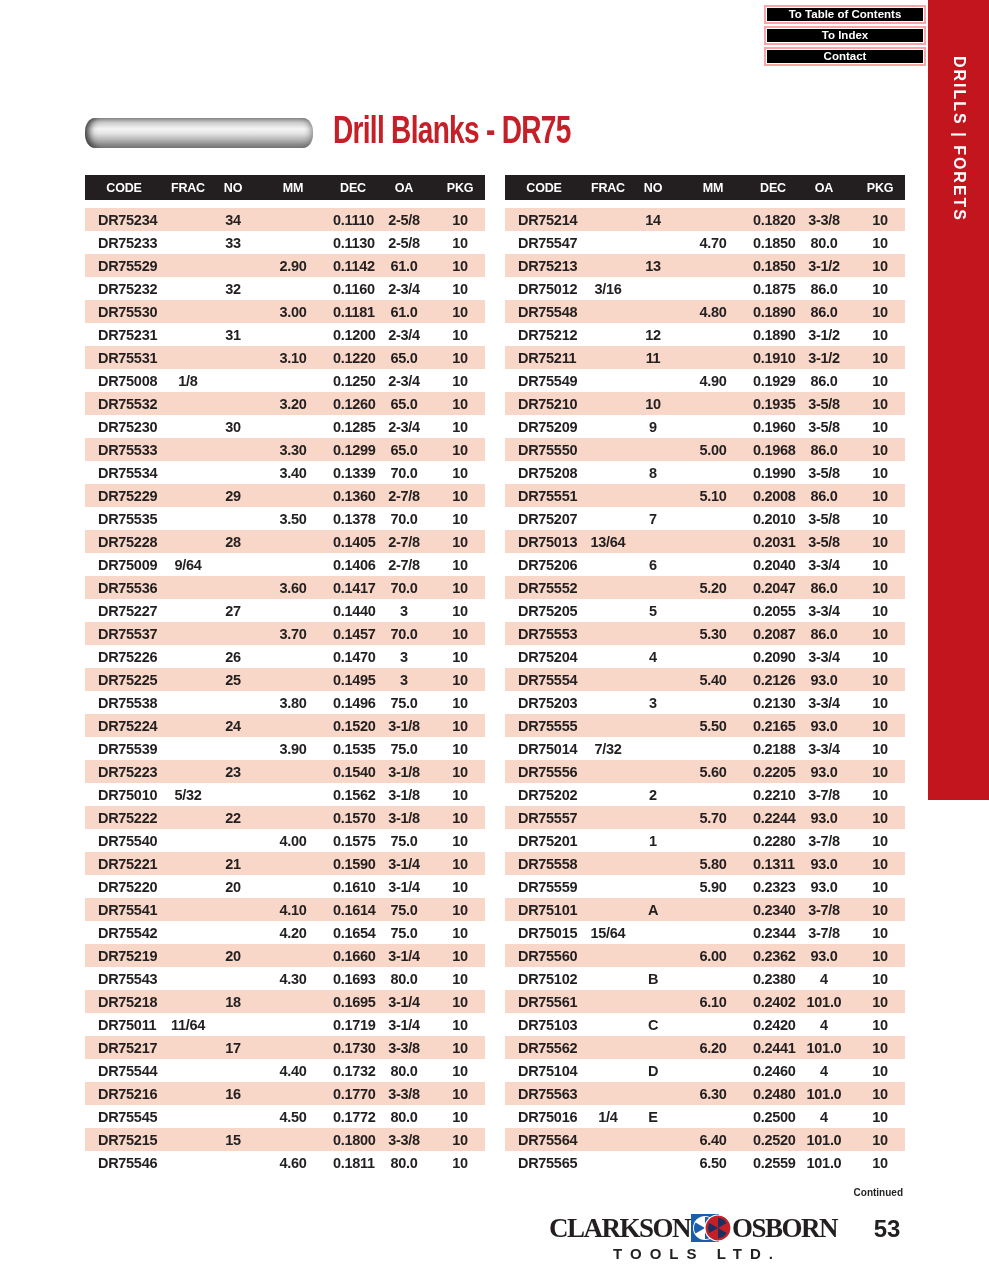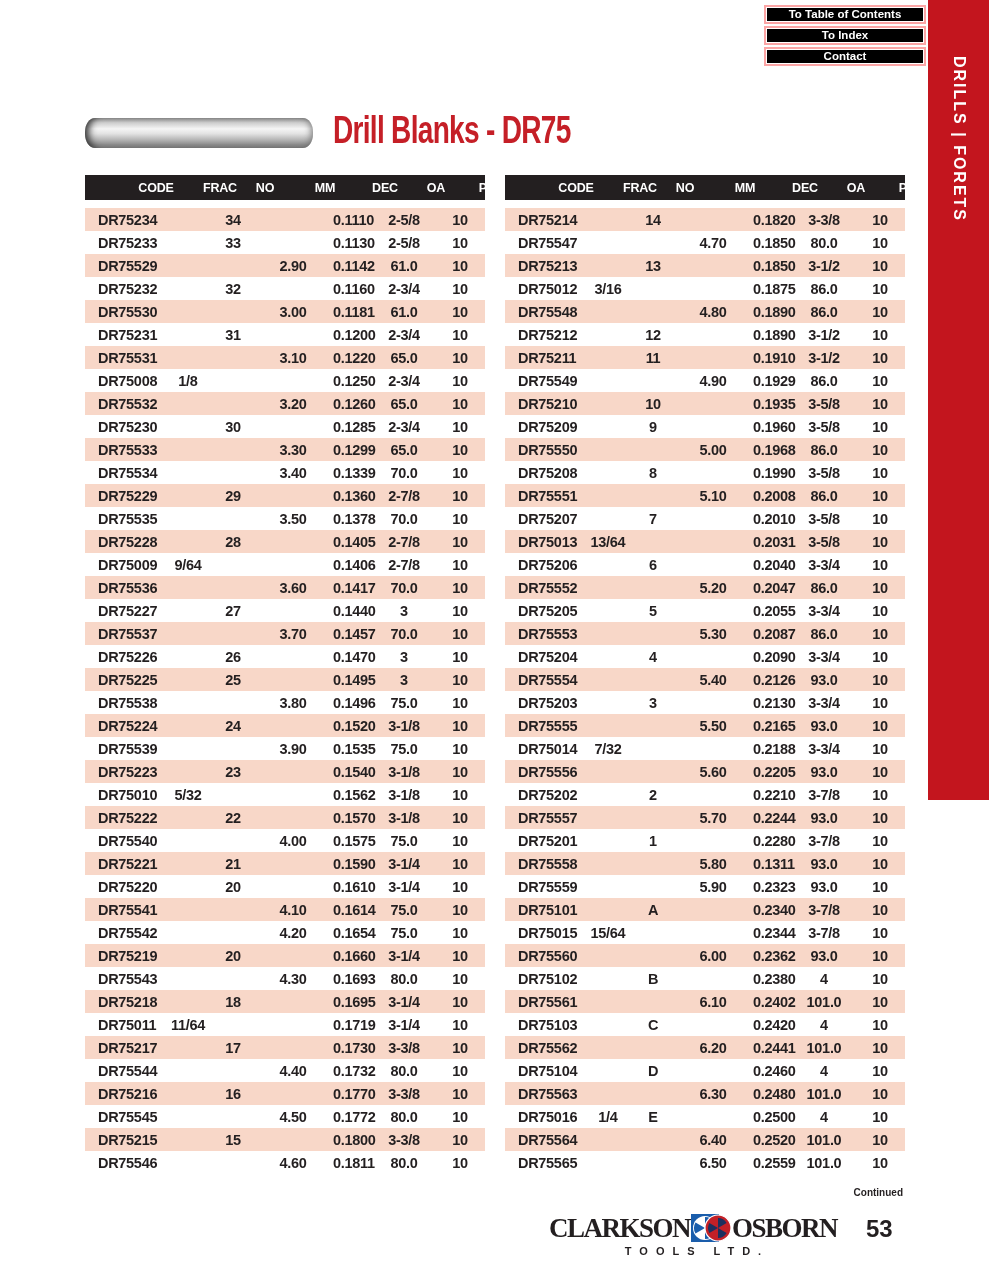--- a/index.html
+++ b/index.html
@@ -44,21 +44,21 @@
     white-space:nowrap;
   }
 
   
   .table { position:absolute; top:175px; width:400px; }
   .table-left  { left:85px; }
   .table-right { left:505px; }
   .thead {
     display:grid; grid-template-columns:78px 50px 40px 80px 40px 62px 50px;
     background:#231f20; color:#fff; height:25px; align-items:center;
-    font-size:12.5px; font-weight:bold; margin-bottom:8px;padding-left:32px;
+    font-size:12.5px; font-weight:bold; margin-bottom:8px;
   }
   .thead span { text-align:center; letter-spacing:-0.2px; }
   .tbody .row {
     display:grid; grid-template-columns:78px 50px 40px 80px 40px 62px 50px;
     height:23px; align-items:center;
     font-size:14.5px; font-weight:bold; letter-spacing:-0.3px; color:#231f20;
   }
   .tbody .row:nth-child(odd) { background:#f8d7c8; }
   .cell { text-align:center; min-width:0; white-space:nowrap; }
   .cell.c0 { text-align:left; padding-left:13px; }
@@ -67,25 +67,25 @@
     position:absolute; top:1187px; left:703px; width:200px; text-align:right;
     font-size:10px; font-weight:bold;
   }
 
   
   .footer { position:absolute; top:1211px; left:528px; width:330px; }
   .brand-row { display:flex; align-items:center; justify-content:center; }
   .brand-name { font-size:27px; font-weight:bold; letter-spacing:-1.5px; line-height:28px;font-family:Liberation Serif, serif; }
   .brand-logo { width:40px; height:34px; margin:0 1px; flex:0 0 auto; }
   .brand-sub {
-    text-align:center; font-size:11px; font-weight:bold; letter-spacing:8px;
+    text-align:center; font-size:15px; font-weight:bold; letter-spacing:8px;
     margin-top:0; padding-left:8px; color:#231f20;
   }
   .page-number {
-    position:absolute; top:1215px; left:866px; width:42px; text-align:left;
+    position:absolute; top:1215px; left:866px; width:42px; text-align:center;
     font-size:24px; font-weight:bold;
   }
 </style>
 </head>
 <body>
 
 <div>
 
   <div class="nav">
       <button class="nav-btn">To Table of Contents</button>

